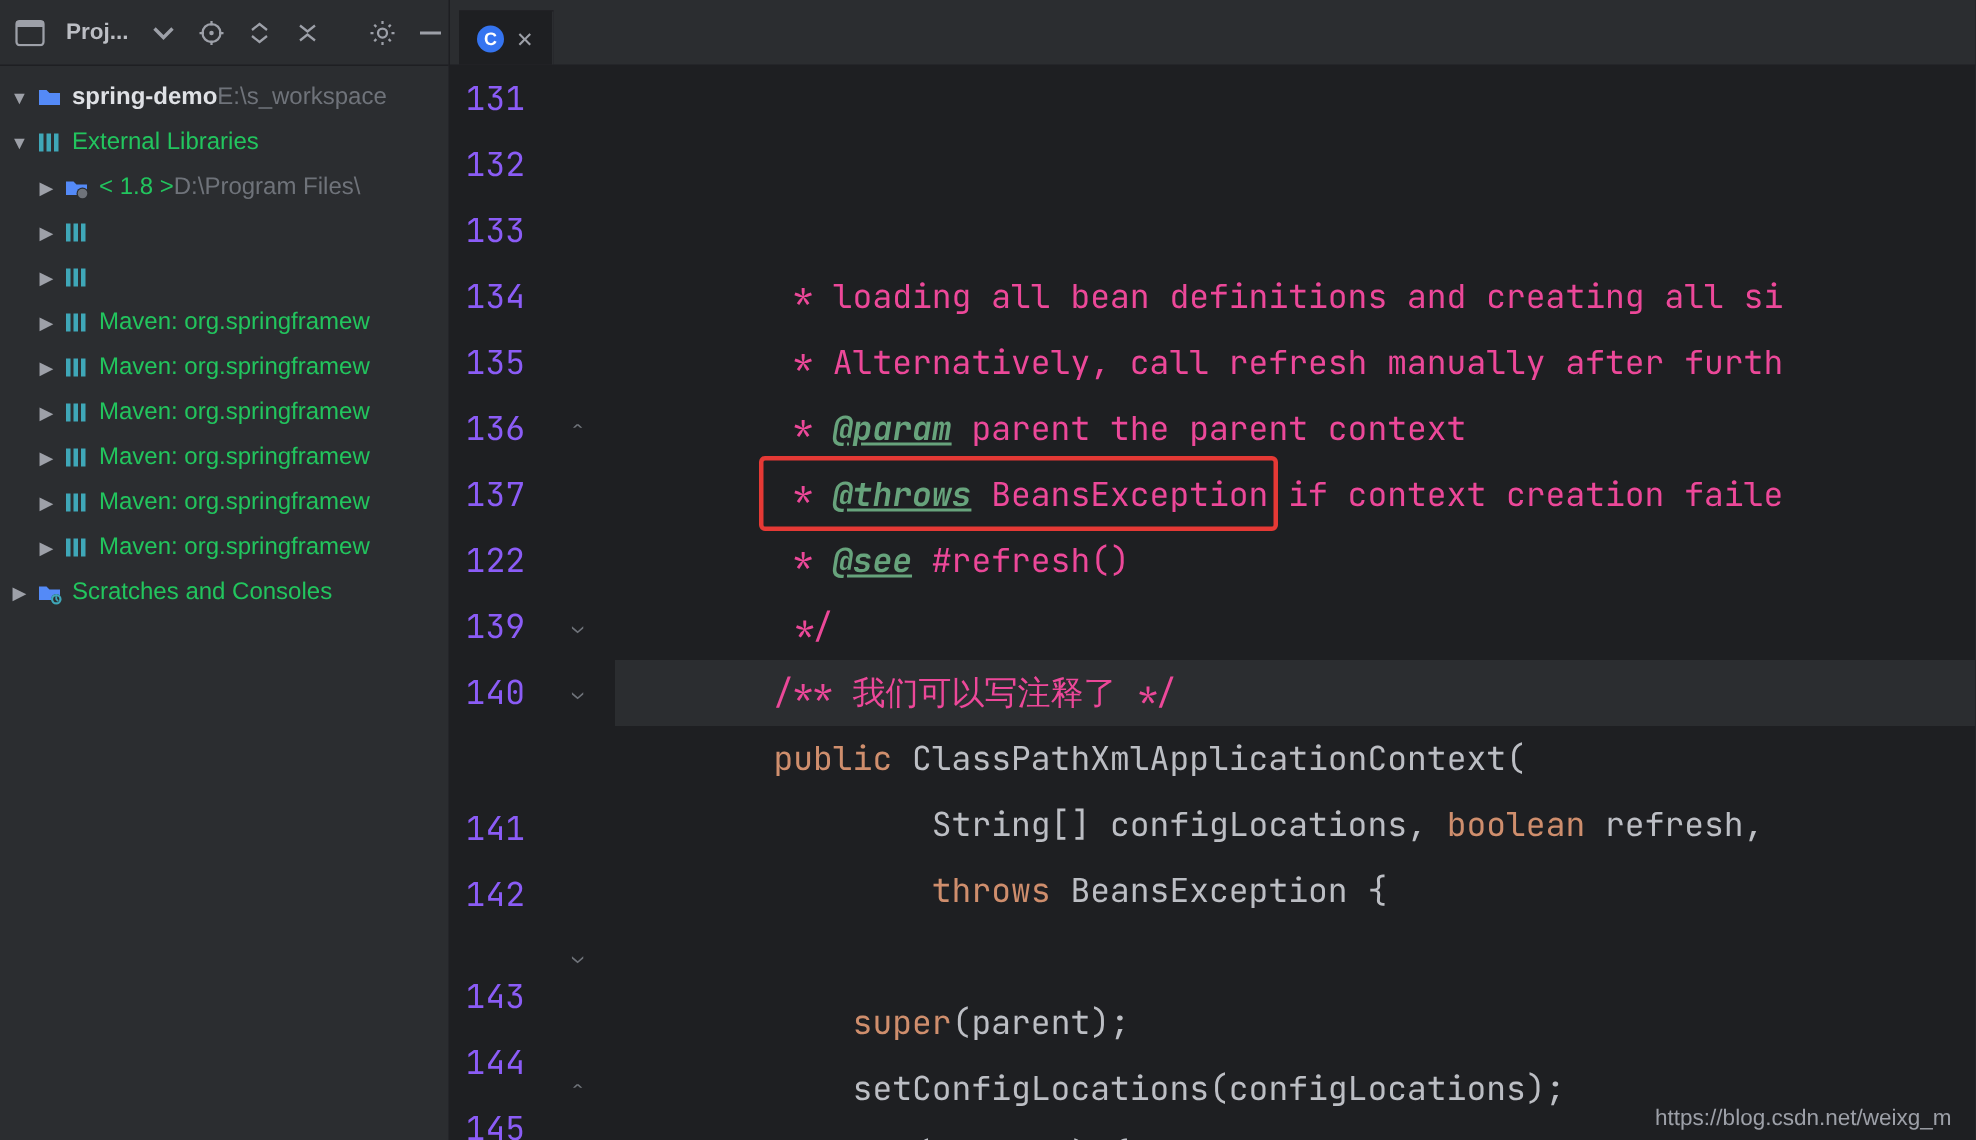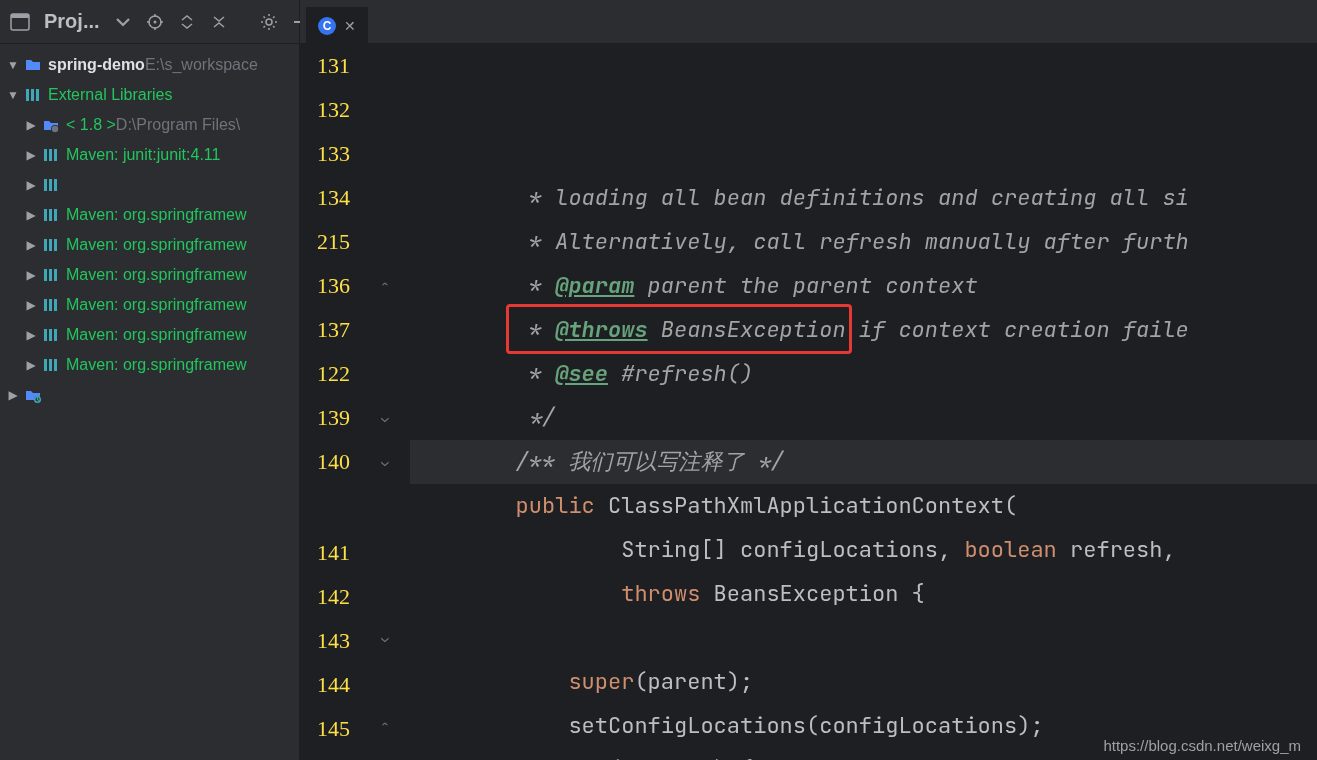--- a/index.html
+++ b/index.html
@@ -1,46 +1,46 @@
 <!DOCTYPE html>
 <html><head>
 <meta charset="utf-8">
 <style>
   * { margin: 0; padding: 0; box-sizing: border-box; }
   html, body { width: 1317px; height: 760px; overflow: hidden; background:#2b2d30; font-family: "Segoe UI", sans-serif; color:#bcbec4; }
   .app { display:flex; height:100%; }
   .sidebar { width:300px; background:#2b2d30; border-right:1px solid #1e1f22; display:flex; flex-direction:column; }
   .project-toolbar { height:44px; display:flex; align-items:center; gap:14px; padding:0 10px; border-bottom:1px solid #1e1f22; }
   .project-toolbar .window-icon svg { display:block; }
-  .project-toolbar .label { color:#bcbec4; font-size:20px; font-weight:600; flex:0 0 auto; }
+  .project-toolbar .label { color:#bcbec4; font-size:15px; font-weight:600; flex:0 0 auto; }
   .tool-icon { width:20px; height:20px; display:flex; align-items:center; justify-content:center; color:#9da0a8; cursor:pointer; }
   .tool-icon svg { width:18px; height:18px; }
   .divider { width:1px; height:22px; background:#3a3d41; margin:0 2px; }
   .tree { padding-top:6px; font-size:16px; line-height:30px; overflow:hidden; }
   .tree-row { display:flex; align-items:center; white-space:nowrap; cursor:pointer; }
   .indent1 { padding-left:6px; }
   .indent2 { padding-left:24px; }
   .chevron { width:14px; display:inline-flex; justify-content:center; color:#9da0a8; margin-right:4px; font-size:12px; }
   .node-icon { width:18px; height:18px; margin-right:6px; display:inline-flex; align-items:center; justify-content:center; }
   .node-icon svg { width:18px; height:18px; }
   .muted { color:#6f737a; }
   .strong { color:#dfe1e5; font-weight:600; }
   .normal { color:#22c55e; }
   .main { flex:1; display:flex; flex-direction:column; background:#1e1f22; position:relative; }
   .tabbar { height:44px; background:#2b2d30; display:flex; align-items:flex-end; padding-left:6px; border-bottom:1px solid #1e1f22; }
   .tab { height:36px; display:flex; align-items:center; gap:8px; padding:0 12px; background:#1e1f22; border-top:1px solid #1e1f22; border-right:1px solid #2b2d30; font-size:15px; color:#bcbec4; cursor:pointer; }
   .tab .file-icon { width:18px; height:18px; border-radius:9px; background:#3574f0; color:#fff; display:flex; align-items:center; justify-content:center; font-size:12px; font-weight:700; }
   .tab .close { color:#9da0a8; font-size:14px; }
   .editor { flex:1; display:flex; font-family: "JetBrains Mono","Consolas",monospace; font-size:22px; line-height:44px; overflow:hidden; position:relative; }
-  .gutter-lines { background:#1e1f22; text-align:right; color:#fde047; padding:0 20px 0 10px; min-width:70px; user-select:none;font-family:Liberation Serif, serif; }
+  .gutter-lines { background:#1e1f22; text-align:right; color:#8b5cf6; padding:0 20px 0 10px; min-width:70px; user-select:none; }
   .gutter-fold { width:30px; background:#1e1f22; color:#6f737a; font-size:13px; user-select:none; }
   .gutter-fold div { height:44px; display:flex; align-items:center; justify-content:center; }
   .code { flex:1; position:relative; padding-left:10px; white-space:pre; color:#bcbec4; }
   .code-line { height:44px; position:relative; }
-  .c-doc { color:#a3a3a3; font-style:italic; }
+  .c-doc { color:#ec4899; }
   .c-doc-tag { color:#67a37c; font-style:italic; font-weight:700; text-decoration:underline; }
   .c-keyword { color:#cf8e6d; }
   .c-type { color:#bcbec4; }
   .c-brace { color:#bcbec4; }
   .highlight-137 { background:#2b2d30; }
   .red-box { position:absolute; border:3px solid #e53935; border-radius:4px; pointer-events:none; }
   .watermark { position:absolute; right:16px; bottom:6px; color:#9da0a8; font-size:15px; font-family:"Segoe UI",sans-serif; pointer-events:none; }
 </style>
 </head>
 <body>
@@ -127,21 +127,20 @@
         </div>
         <div class="tree-row indent2">
           <span class="chevron">▶</span>
           <span class="node-icon">
             <svg viewBox="0 0 18 18">
               <rect x="2" y="3" width="3" height="12" fill="#3fa7b8"></rect>
               <rect x="7" y="3" width="3" height="12" fill="#3fa7b8"></rect>
               <rect x="12" y="3" width="3" height="12" fill="#3fa7b8"></rect>
             </svg>
           </span>
-          <span class="normal">Maven: junit:junit:4.11</span>
         </div>
         <div class="tree-row indent2">
           <span class="chevron">▶</span>
           <span class="node-icon">
             <svg viewBox="0 0 18 18">
               <rect x="2" y="3" width="3" height="12" fill="#3fa7b8"></rect>
               <rect x="7" y="3" width="3" height="12" fill="#3fa7b8"></rect>
               <rect x="12" y="3" width="3" height="12" fill="#3fa7b8"></rect>
             </svg>
           </span>
@@ -215,46 +214,47 @@
         <div class="tree-row indent1">
           <span class="chevron">▶</span>
           <span class="node-icon">
             <svg viewBox="0 0 18 18">
               <path d="M2 5h5l2 2h7v7H2z" fill="#548af7"></path>
               <circle cx="13.5" cy="13.5" r="3.5" fill="#2b2d30"></circle>
               <circle cx="13.5" cy="13.5" r="2.8" fill="none" stroke="#3fa7b8" stroke-width="1.5"></circle>
               <path d="M13.5 11.5v2l1.2 1.2" stroke="#3fa7b8" stroke-width="1.2" fill="none"></path>
             </svg>
           </span>
+          <span class="normal">Scratches and Consoles</span>
         </div>
       </div>
   </div>
 
   <div class="main">
     <div class="tabbar">
       <div class="tab">
         <span class="file-icon">C</span>
         <span class="close">✕</span>
       </div>
     </div>
     <div class="editor">
       <div class="gutter-lines" id="gutter-lines">
           <div style="height: 44px;">131</div>
           <div style="height: 44px;">132</div>
           <div style="height: 44px;">133</div>
           <div style="height: 44px;">134</div>
-          <div style="height: 44px;">215</div>
+          <div style="height: 44px;">135</div>
           <div style="height: 44px;">136</div>
           <div style="height: 44px;">137</div>
           <div style="height: 44px;">122</div>
           <div style="height: 44px;">139</div>
           <div style="height: 44px;">140</div>
           <div style="height: 44px; margin-top: 47px;">141</div>
           <div style="height: 44px;">142</div>
-          <div style="height: 44px;">143</div>
+          <div style="height: 44px; margin-top: 24px;">143</div>
           <div style="height: 44px;">144</div>
           <div style="height: 44px;">145</div>
           <div style="height: 44px;">146</div>
           <div style="height: 44px;">147</div>
         </div>
       <div class="gutter-fold" id="gutter-fold">
           <div> </div>
           <div> </div>
           <div> </div>
           <div> </div>

